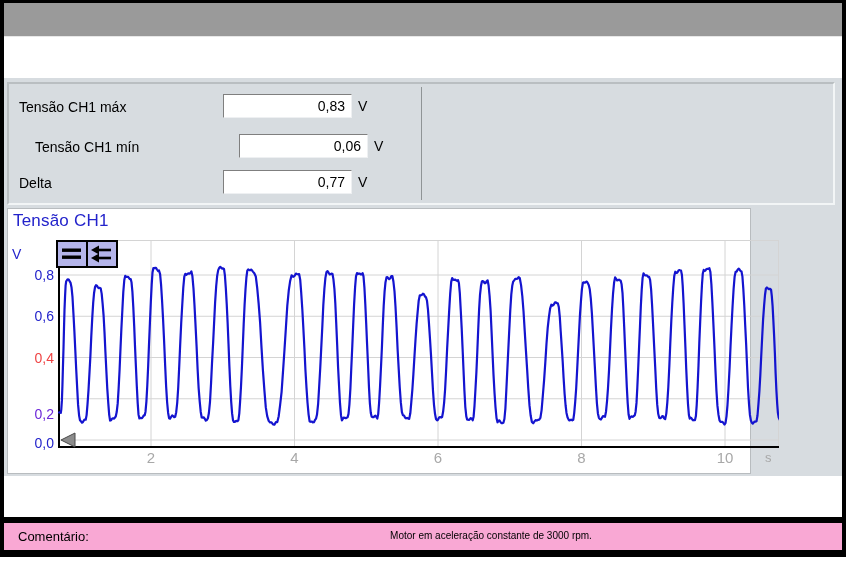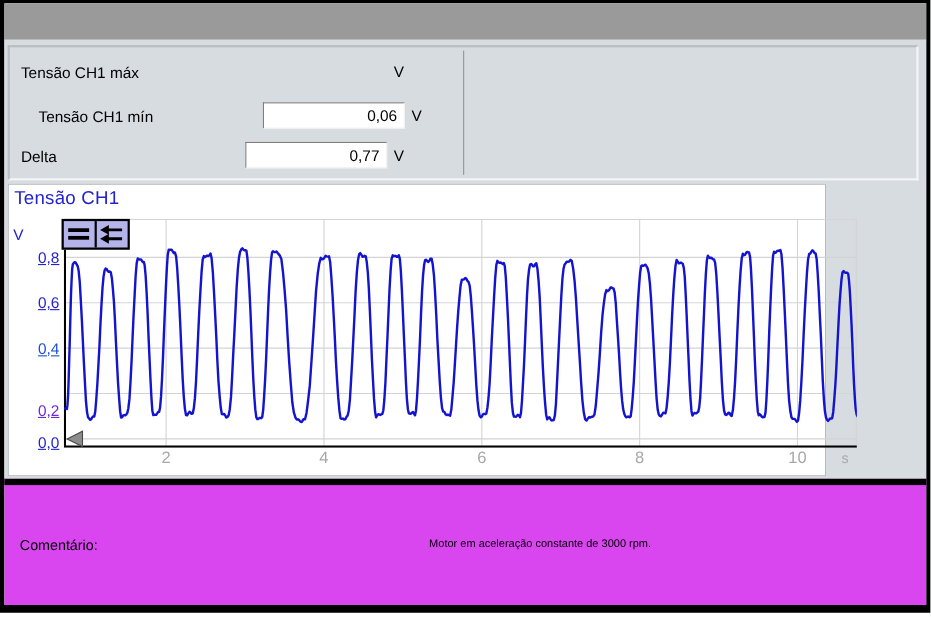--- a/index.html
+++ b/index.html
@@ -1,65 +1,66 @@
 <!DOCTYPE html>
 <html><head>
 <meta charset="utf-8">
 <style>
   html,body{margin:0;padding:0;background:#ffffff;}
   body{width:846px;height:561px;position:relative;font-family:"Liberation Sans",sans-serif;-webkit-font-smoothing:antialiased;}
   .frame{position:absolute;left:0;top:0;width:846px;height:557px;box-sizing:border-box;
          border-left:4px solid #000;border-right:4px solid #000;border-top:3px solid #000;border-bottom:7px solid #000;
-         background:#fff;display:flex;flex-direction:column;}
+         background:#fff;display:flex;flex-direction:column;gap:41px;}
   .topbar{height:33px;background:#9a9a9a;border-bottom:1px solid #e8e8e8;}
   .content{height:398px;background:#d7dce0;position:relative;}
   
   .mpanel{position:absolute;left:3px;top:4px;width:828px;height:123px;box-sizing:border-box;
           background:#d7dce0;border:2px solid;border-color:#b9bec1 #f2f5f6 #f2f5f6 #b9bec1;}
   .mdivider{position:absolute;left:412px;top:3px;bottom:3px;width:1px;background:#8f9496;}
   .m-row{position:absolute;left:0;right:0;height:26px;}
   .m-row .m-label{position:absolute;left:10px;top:0;line-height:26px;font-size:14px;color:#000;}
   .m-row .m-value{position:absolute;left:214px;top:0;width:129px;height:24px;box-sizing:border-box;background:#fff;
           border:1px solid #7f7f7f;border-bottom-color:#eef0f2;border-right-color:#eef0f2;
           font-size:14px;text-align:right;padding:3px 6px 0 0;color:#000;}
   .m-row .m-unit{position:absolute;left:349px;top:0;line-height:25px;font-size:14px;color:#000;}
   
   .chart-section{position:absolute;left:3px;top:130px;width:744px;height:266px;background:#ffffff;
           border:1px solid #b8bcbf;box-sizing:border-box;}
   .chart-title{position:absolute;left:5px;top:2px;font-size:17px;font-weight:500;letter-spacing:.2px;}
   .ylabel{position:absolute;left:4px;top:37px;font-size:14px;}
   .xlabel{position:absolute;left:757px;top:241px;font-size:13px;color:#a8a8a8;}
   .plot{position:absolute;left:50px;top:31px;width:721px;height:208px;}
   .plot svg{position:absolute;left:0;top:0;overflow:hidden;}
-  .y-tick{position:absolute;left:12px;width:34px;text-align:right;font-size:14px;text-decoration:underline;}
+  .y-tick{position:absolute;left:12px;width:34px;text-align:right;font-size:14px;}
   .x-tick{position:absolute;width:40px;text-align:center;font-size:15px;color:#a8a8a8;top:240px;}
   
   .cursor-tool{position:absolute;left:48px;top:31px;width:62px;height:28px;box-sizing:border-box;
           background:#b4b4ea;border:2px solid #000;display:flex;cursor:pointer;}
   .cursor-cell{flex:1;position:relative;}
   .cursor-cell.left{border-right:2px solid #000;}
   
-  .comment{border-top:6px solid #000;background:#d946ef;flex:1;display:flex;align-items:center;}
+  .comment{border-top:6px solid #000;background:#f9a8d4;flex:1;display:flex;align-items:center;}
   .comment-label{width:122px;padding-left:14px;font-size:13px;color:#000;flex-shrink:0;}
   .comment-text{flex:1;text-align:center;font-size:10px;line-height:1.45;color:#000;}
 </style>
 </head>
 <body>
 
 <div class="frame">
 
   <div class="topbar" style="background: rgb(154, 154, 154);"></div>
 
   <div class="content">
 
     <div class="mpanel">
       <div class="mdivider"></div>
 
       <div class="m-row" style="top:10px;">
         <span class="m-label">Tensão CH1 máx</span>
+        <div class="m-value">0,83</div>
         <span class="m-unit">V</span>
       </div>
 
       <div class="m-row" style="top:50px;margin-left:16px;">
         <span class="m-label">Tensão CH1 mín</span>
         <div class="m-value">0,06</div>
         <span class="m-unit">V</span>
       </div>
 
       <div class="m-row" style="top:86px;">
@@ -91,21 +92,21 @@
             <line x1="1" y1="0" x2="1" y2="207" stroke="#000" stroke-width="2"></line>
             <line x1="0" y1="207" x2="721" y2="207" stroke="#000" stroke-width="2"></line>
             <polyline points="1.2,172.5 1.7,172.3 2.2,172.4 2.8,172.8 3.3,169.3 3.9,160.4 4.4,146.4 4.9,128.5 5.5,108.3 6.0,88.1 6.5,69.9 7.1,55.4 7.6,45.7 8.2,41.2 8.7,40.6 9.2,39.9 9.8,39.3 10.7,39.5 11.7,41.4 12.6,42.9 13.5,47.2 14.5,57.2 15.4,73.0 16.4,91.6 17.3,110.3 18.2,129.3 19.2,148.4 20.1,164.9 21.1,175.6 22.0,180.2 23.0,181.4 23.9,182.7 24.8,182.3 25.8,180.5 26.7,179.5 27.7,179.7 28.6,175.1 29.5,164.4 30.5,150.1 31.4,134.1 32.4,115.9 33.3,95.9 34.3,77.1 35.2,62.6 36.1,52.7 37.1,46.8 38.0,45.2 39.0,45.7 39.9,47.4 40.8,48.1 41.8,47.8 42.7,48.4 43.7,53.9 44.6,63.3 45.6,75.7 46.5,92.1 47.4,111.8 48.4,131.7 49.3,148.9 50.3,163.3 51.2,174.8 52.1,180.6 53.1,180.2 54.0,178.7 55.0,178.3 55.9,178.6 56.9,177.7 57.8,176.3 58.7,172.1 59.7,163.4 60.6,148.9 61.6,129.5 62.5,108.5 63.4,88.4 64.4,69.2 65.3,51.9 66.3,40.0 67.2,35.9 68.2,36.8 69.1,36.9 70.0,36.8 70.9,37.9 71.8,39.2 72.7,39.1 73.5,42.2 74.4,51.6 75.3,67.1 76.2,86.1 77.0,106.1 77.9,126.2 78.8,146.0 79.7,163.1 80.5,174.4 81.4,178.4 82.3,177.9 83.2,178.1 84.0,178.1 84.9,176.8 85.8,175.4 86.7,175.3 87.5,171.7 88.4,161.6 89.3,145.3 90.2,125.4 91.0,104.5 91.9,83.3 92.8,62.5 93.7,44.4 94.5,32.5 95.4,28.0 96.3,28.2 97.1,27.9 98.0,27.9 99.0,29.5 100.0,31.0 101.0,30.5 102.1,34.1 103.1,45.1 104.1,61.3 105.1,79.9 106.1,101.0 107.1,124.3 108.1,145.9 109.1,162.0 110.1,172.7 111.1,178.4 112.1,178.6 113.2,176.8 114.2,175.4 115.2,176.1 116.2,177.2 117.2,176.8 118.2,172.2 119.2,163.0 120.2,147.8 121.2,126.9 122.2,104.3 123.2,83.3 124.3,64.0 125.3,47.4 126.3,36.7 127.3,33.8 128.3,34.8 129.3,34.0 130.3,33.4 131.3,33.7 132.4,33.1 133.4,31.4 134.4,36.1 135.5,48.6 136.5,65.5 137.5,84.6 138.6,106.6 139.6,129.0 140.6,147.6 141.7,161.3 142.7,171.7 143.7,177.5 144.7,177.6 145.8,177.3 146.8,178.8 147.8,180.6 148.9,180.0 149.9,178.3 150.9,173.0 152.0,161.8 153.0,144.1 154.0,123.4 155.1,103.2 156.1,82.9 157.1,62.6 158.2,46.0 159.2,35.6 160.2,30.1 161.3,27.8 162.3,26.8 163.3,27.9 164.2,28.6 165.1,28.4 166.0,28.9 166.9,35.4 167.8,47.8 168.7,63.6 169.6,82.1 170.5,103.7 171.4,126.3 172.3,146.3 173.2,161.9 174.1,173.4 175.0,180.2 175.9,182.0 176.8,181.9 177.7,181.0 178.6,180.9 179.5,181.2 180.4,180.1 181.3,173.3 182.1,161.6 183.0,146.5 183.9,127.8 184.8,106.0 185.7,83.9 186.6,64.8 187.5,49.4 188.4,37.5 189.3,30.6 190.2,29.4 191.1,29.9 192.0,30.3 193.4,29.6 194.9,31.6 196.3,33.2 197.8,36.5 199.2,47.8 200.6,63.2 202.1,82.5 203.5,107.4 204.9,130.0 206.4,150.3 207.8,167.4 209.2,176.2 210.7,180.9 212.1,182.5 213.5,182.3 215.0,184.3 216.4,184.6 217.8,182.2 219.3,182.1 220.7,176.2 222.1,165.1 223.6,151.8 225.0,131.7 226.5,109.5 227.9,87.8 229.3,65.6 230.8,50.1 232.2,40.7 233.6,35.4 235.1,36.8 236.5,36.0 237.9,33.6 239.0,34.0 240.0,34.3 241.1,34.0 242.2,39.7 243.2,52.7 244.3,69.0 245.3,87.1 246.4,108.0 247.4,129.5 248.5,147.9 249.5,162.5 250.6,174.6 251.6,181.4 252.7,181.8 253.7,181.5 254.8,182.3 255.9,182.2 256.9,180.2 258.0,178.7 259.0,174.6 260.1,164.2 261.1,147.7 262.2,128.8 263.2,108.9 264.3,87.0 265.3,65.4 266.4,48.6 267.4,37.9 268.5,32.0 269.5,31.1 270.6,32.7 271.7,34.5 272.6,34.3 273.5,33.5 274.5,34.0 275.4,39.1 276.4,48.8 277.3,63.0 278.2,82.6 279.2,105.5 280.1,127.6 281.1,146.8 282.0,163.2 283.0,175.4 283.9,180.4 284.8,178.9 285.8,177.5 286.7,177.7 287.7,178.2 288.6,177.7 289.6,177.3 290.5,173.9 291.4,164.6 292.4,148.5 293.3,127.7 294.3,106.0 295.2,84.8 296.1,64.4 297.1,47.1 298.0,36.3 299.0,33.1 299.9,33.9 300.9,33.6 301.8,33.6 302.7,34.4 303.6,34.5 304.6,33.1 305.5,36.4 306.4,47.3 307.3,64.1 308.2,83.6 309.1,104.5 310.1,126.7 311.0,147.6 311.9,163.7 312.8,173.0 313.7,176.8 314.7,177.1 315.6,177.1 316.5,176.2 317.4,175.6 318.3,176.9 319.3,178.5 320.2,174.1 321.1,162.8 322.0,147.3 322.9,129.0 323.9,107.8 324.8,85.4 325.7,65.7 326.6,51.4 327.5,42.2 328.5,37.4 329.4,37.1 330.3,38.2 331.2,39.2 332.3,38.2 333.3,36.1 334.4,36.1 335.4,41.5 336.5,51.4 337.5,66.7 338.6,87.4 339.6,109.3 340.7,128.9 341.7,146.7 342.8,162.2 343.9,172.1 344.9,175.2 346.0,175.5 347.0,177.5 348.1,178.3 349.1,177.9 350.2,178.5 351.2,178.9 352.3,173.3 353.3,162.2 354.4,149.2 355.4,133.9 356.5,115.8 357.6,98.2 358.6,83.8 359.7,71.3 360.7,60.7 361.8,55.3 362.8,55.3 363.9,54.9 364.9,53.7 365.9,54.3 367.0,56.4 368.0,57.4 369.0,60.8 370.0,69.9 371.0,83.8 372.0,99.0 373.0,115.1 374.0,133.0 375.0,150.9 376.0,164.8 377.0,173.8 378.0,179.0 379.1,180.4 380.1,179.6 381.1,177.6 382.1,177.1 383.1,177.6 384.1,177.0 385.1,171.8 386.1,162.8 387.1,149.5 388.1,130.8 389.1,109.2 390.2,88.6 391.2,70.1 392.2,53.6 393.2,41.9 394.2,38.1 395.2,39.6 396.2,39.9 397.2,39.6 398.1,40.3 399.1,40.9 400.0,40.1 400.9,43.0 401.8,52.9 402.7,69.2 403.7,88.5 404.6,108.8 405.5,129.8 406.4,150.4 407.3,166.8 408.3,176.4 409.2,179.7 410.1,179.7 411.0,179.9 411.9,179.1 412.8,178.1 413.8,178.7 414.7,180.3 415.6,176.7 416.5,165.8 417.4,150.2 418.4,132.1 419.3,111.7 420.2,89.7 421.1,69.6 422.0,54.8 423.0,45.8 423.9,41.5 424.8,41.0 425.7,41.7 426.6,43.1 427.6,43.1 428.6,41.2 429.6,40.3 430.6,45.5 431.6,56.1 432.6,70.7 433.5,90.1 434.5,112.8 435.5,134.6 436.5,152.5 437.5,167.1 438.5,178.0 439.5,182.3 440.4,180.9 441.4,180.3 442.4,181.9 443.4,183.2 444.4,183.1 445.4,182.8 446.4,179.0 447.4,168.3 448.3,150.7 449.3,130.1 450.3,109.6 451.3,89.3 452.3,69.8 453.3,54.4 454.3,45.4 455.2,41.6 456.2,40.3 457.2,38.9 458.2,38.9 459.4,38.7 460.6,37.2 461.8,38.2 463.1,45.4 464.3,56.0 465.5,71.0 466.7,90.6 467.9,110.1 469.1,128.9 470.3,148.8 471.5,165.4 472.7,175.8 473.9,182.0 475.2,183.3 476.4,181.5 477.6,180.1 478.8,180.6 480.0,179.9 481.2,179.6 482.4,177.9 483.6,170.1 484.8,156.0 486.1,140.2 487.3,122.7 488.5,103.5 489.7,87.8 490.9,77.1 492.1,68.6 493.3,64.7 494.5,65.7 495.7,64.7 497.0,62.4 497.9,62.4 498.9,63.2 499.8,63.3 500.8,67.0 501.8,76.9 502.7,91.2 503.7,106.4 504.7,121.8 505.6,138.0 506.6,153.7 507.6,165.5 508.5,172.9 509.5,177.2 510.5,179.4 511.4,180.4 512.4,179.9 513.3,179.7 514.3,180.3 515.3,179.7 516.2,173.1 517.2,161.9 518.2,148.0 519.1,130.9 520.1,110.9 521.1,91.2 522.0,74.4 523.0,60.5 523.9,49.1 524.9,42.8 525.9,42.3 526.8,42.7 527.8,42.1 528.8,41.6 529.8,43.1 530.8,45.2 531.8,49.6 532.8,58.6 533.9,73.3 534.9,91.3 535.9,109.5 536.9,127.9 537.9,146.8 538.9,163.1 539.9,173.4 540.9,177.8 541.9,179.1 542.9,179.5 543.9,177.9 545.0,176.1 546.0,176.4 547.0,176.8 548.0,171.7 549.0,161.5 550.0,148.2 551.0,130.9 552.0,109.6 553.0,88.0 554.0,69.5 555.0,54.2 556.1,42.5 557.1,37.4 558.1,38.9 559.1,40.4 560.1,40.1 561.0,39.7 561.8,40.3 562.7,40.8 563.6,44.3 564.5,52.8 565.3,67.5 566.2,87.0 567.1,108.1 568.0,128.2 568.8,146.7 569.7,163.1 570.6,174.6 571.5,178.8 572.3,177.4 573.2,176.4 574.1,176.7 575.0,176.8 575.8,176.0 576.7,175.4 577.6,171.7 578.5,162.9 579.3,147.9 580.2,128.0 581.1,106.6 582.0,86.0 582.8,66.9 583.7,49.9 584.6,37.9 585.5,33.4 586.3,34.7 587.2,35.5 588.1,35.3 589.1,35.5 590.1,36.8 591.1,36.9 592.1,39.8 593.1,49.3 594.1,65.5 595.1,85.0 596.1,105.4 597.2,127.0 598.2,148.1 599.2,164.4 600.2,173.8 601.2,177.7 602.2,178.2 603.2,177.6 604.2,176.2 605.2,176.4 606.2,178.4 607.2,179.1 608.3,173.6 609.3,162.6 610.3,147.3 611.3,126.7 612.3,103.0 613.3,81.0 614.3,62.5 615.3,47.0 616.3,35.7 617.3,31.7 618.3,33.0 619.4,32.6 620.4,30.7 621.2,30.0 622.1,30.3 623.0,30.5 623.9,34.7 624.7,45.7 625.6,63.3 626.5,85.0 627.4,107.1 628.2,128.1 629.1,147.6 630.0,164.2 630.9,175.0 631.7,178.6 632.6,177.6 633.5,178.2 634.4,179.7 635.2,180.3 636.1,180.1 637.0,180.1 637.9,176.1 638.7,165.1 639.6,147.3 640.5,125.4 641.3,102.9 642.2,81.4 643.1,61.3 644.0,44.3 644.8,33.4 645.7,29.9 646.6,30.9 647.5,30.5 648.3,29.2 649.4,28.8 650.4,28.9 651.4,28.2 652.4,32.1 653.4,44.5 654.4,63.2 655.4,84.1 656.4,106.1 657.4,129.1 658.4,150.1 659.4,165.4 660.5,174.9 661.5,180.3 662.5,181.8 663.5,181.8 664.5,181.8 665.5,183.2 666.5,184.5 667.5,183.2 668.5,176.3 669.5,164.8 670.5,148.5 671.6,127.4 672.6,104.8 673.6,84.2 674.6,65.8 675.6,49.0 676.6,36.8 677.6,31.9 678.6,31.6 679.6,29.8 680.6,28.6 681.6,29.6 682.5,31.0 683.5,31.5 684.4,36.4 685.3,48.7 686.3,66.0 687.2,85.3 688.2,105.4 689.1,126.8 690.0,147.5 691.0,164.0 691.9,174.7 692.9,180.5 693.8,182.6 694.8,183.6 695.7,182.6 696.6,181.5 697.6,181.6 698.5,181.3 699.5,175.5 700.4,164.6 701.4,151.2 702.3,135.4 703.2,116.5 704.2,96.7 705.1,79.4 706.1,65.7 707.0,55.0 707.9,48.5 708.9,47.5 709.8,48.4 710.8,49.1 711.5,48.9 712.3,48.9 713.1,50.0 713.8,55.8 714.6,66.1 715.3,79.4 716.1,95.4 716.9,113.7 717.6,132.9 718.4,150.4 719.2,164.0 719.9,172.9 720.7,177.5 721.4,179.1 722.2,180.6 723.0,181.1" fill="none" stroke="#1414cf" stroke-width="2.2" stroke-linejoin="round" stroke-linecap="round"></polyline>
             <polygon points="3,200 17,193 17,207" fill="#8c8c8c" stroke="#4a4a4a" stroke-width="1"></polygon>
           </svg>
       </div>
 
       <div id="tick-layer">
           <div class="y-tick" style="top: 226px; color: rgb(35, 35, 203);">0,0</div>
           <div class="y-tick" style="top: 197px; color: #6d28d9;">0,2</div>
-          <div class="y-tick" style="top: 140.5px; color: #1d4ed8;">0,4</div>
+          <div class="y-tick" style="top: 140.5px; color: #ef4444;">0,4</div>
           <div class="y-tick" style="top: 99.25px; color: rgb(35, 35, 203);">0,6</div>
           <div class="y-tick" style="top: 58px; color: rgb(35, 35, 203);">0,8</div>
           <div class="x-tick" style="left: 123px;">2</div>
           <div class="x-tick" style="left: 266.5px;">4</div>
           <div class="x-tick" style="left: 410px;">6</div>
           <div class="x-tick" style="left: 553.5px;">8</div>
           <div class="x-tick" style="left: 697px;">10</div>
         </div>
 
       <div class="cursor-tool" style="background: rgb(180, 180, 234);">

